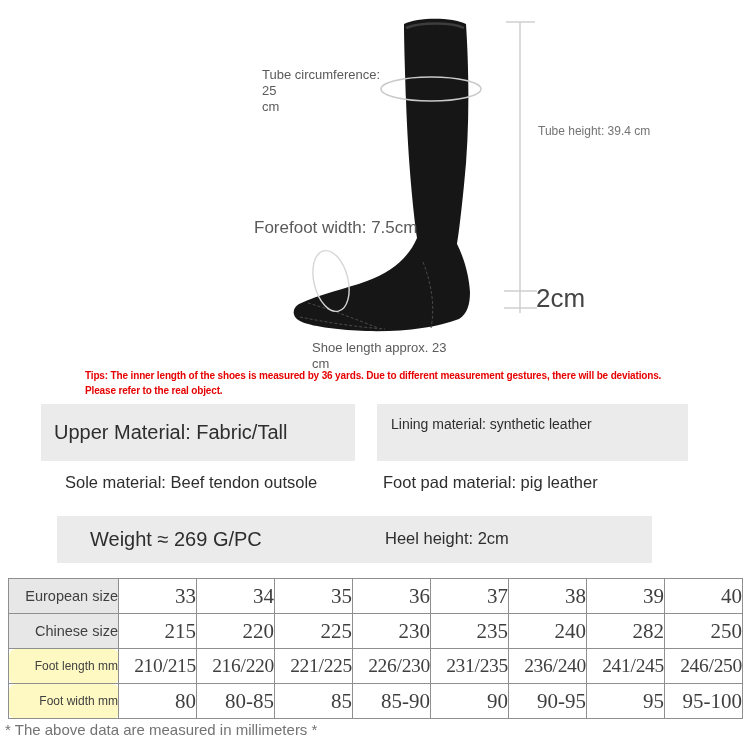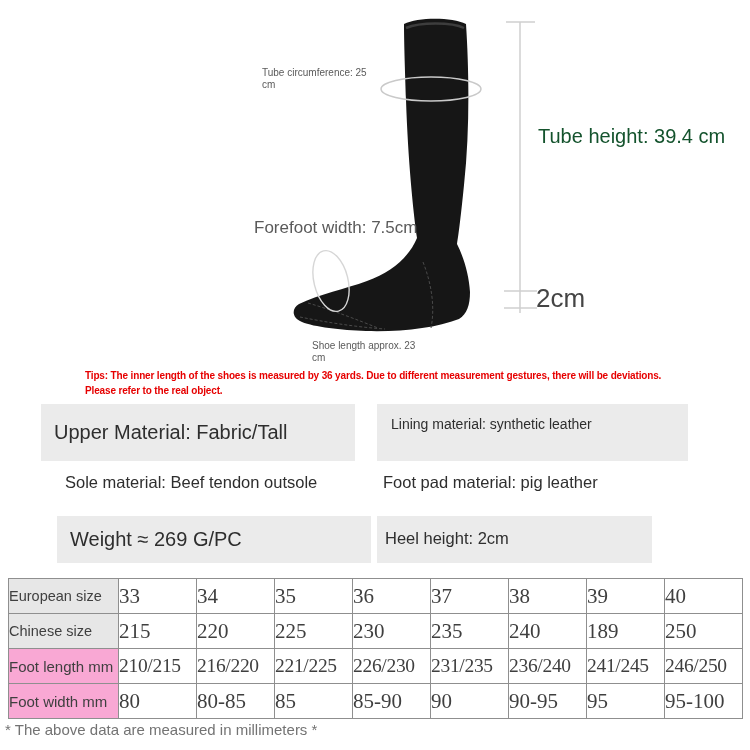--- a/index.html
+++ b/index.html
@@ -3,45 +3,45 @@
 <meta charset="utf-8">
 <style>
   html,body{margin:0;padding:0;background:#fff;}
   #page{
     position:relative;width:750px;height:750px;background:#ffffff;
     font-family:"Liberation Sans","DejaVu Sans",sans-serif;overflow:hidden;
   }
   .abs{position:absolute;}
   
   .meas{color:#5a5a5a;line-height:1.22;}
-  .meas-sm{font-size:10px;}
+  .meas-sm{font-size:13px;}
   .meas-md{font-size:17px;white-space:nowrap;}
-  .meas-lg{font-size:20px;white-space:nowrap;color:#14532d;}
+  .meas-lg{font-size:12px;white-space:nowrap;color:#737373;}
   .meas-2cm{font-size:26px;color:#454545;white-space:nowrap;}
   
   .tips{
     font-size:10px;letter-spacing:-0.15px;color:#e60000;line-height:15px;
     width:600px;font-weight:600;
   }
   
   .spec-box{background:#ebebeb;}
   .spec-text{color:#2e2e2e;}
   .spec-big{font-size:20px;}
   .spec-mid{font-size:16.5px;}
   .spec-small{font-size:14px;}
   
   table.size{
     border-collapse:collapse;table-layout:fixed;width:735px;
   }
   table.size td{
-    border:1px solid #8f8f8f;text-align:left;vertical-align:middle;
+    border:1px solid #8f8f8f;text-align:right;vertical-align:middle;
     color:#3f3f3f;height:34px;padding:0;overflow:hidden;
   }
   td.hdr{background:#e7e7e7;font-size:14.5px;}
-  td.hdr-sm{background:#f9a8d4;font-size:15px;}
+  td.hdr-sm{background:#fef9c3;font-size:12px;border-radius:7px;}
   td.num{font-family:"Liberation Serif","DejaVu Serif",serif;font-size:21px;}
   td.num-sm{font-family:"Liberation Serif","DejaVu Serif",serif;font-size:19.5px;letter-spacing:-0.3px;}
   .footnote{font-size:15px;color:#737373;}
 </style>
 </head>
 <body>
 
 <div id="page">
 
   <svg class="abs" style="left:0;top:0;" width="750" height="400" viewBox="0 0 750 400">
@@ -101,21 +101,21 @@
   <div class="abs spec-box" style="left:41px;top:404px;width:314px;height:57px;">
     <div class="spec-text spec-big" style="padding:17px 0 0 13px;">Upper Material: Fabric/Tall</div>
   </div>
   <div class="abs spec-box" style="left:377px;top:404px;width:311px;height:57px;">
     <div class="spec-text spec-small" style="padding:12px 0 0 14px;">Lining material: synthetic leather</div>
   </div>
 
   <div class="abs spec-text spec-mid" style="left:65px;top:473px;">Sole material: Beef tendon outsole</div>
   <div class="abs spec-text spec-mid" style="left:383px;top:473px;">Foot pad material: pig leather</div>
 
-  <div class="abs spec-box" style="left:57px;top:516px;width:314px;height:47px;">
+  <div class="abs spec-box" style="left:57px;top:516px;width:314px;height:47px;padding-left:20px;">
     <div class="spec-text spec-big" style="padding:12px 0 0 13px;">Weight ≈ 269 G/PC</div>
   </div>
   <div class="abs spec-box" style="left:377px;top:516px;width:275px;height:47px;">
     <div class="spec-text spec-mid" style="padding:13px 0 0 8px;">Heel height: 2cm</div>
   </div>
 
   <table class="size abs" style="left:8px;top:578px;">
     <colgroup>
       <col style="width:110px;">
       <col>
@@ -140,21 +140,21 @@
         <td class="num">40</td>
       </tr>
       <tr>
         <td class="hdr">Chinese size</td>
         <td class="num">215</td>
         <td class="num">220</td>
         <td class="num">225</td>
         <td class="num">230</td>
         <td class="num">235</td>
         <td class="num">240</td>
-        <td class="num">189</td>
+        <td class="num">282</td>
         <td class="num">250</td>
       </tr>
       <tr>
         <td class="hdr-sm">Foot length mm</td>
         <td class="num-sm">210/215</td>
         <td class="num-sm">216/220</td>
         <td class="num-sm">221/225</td>
         <td class="num-sm">226/230</td>
         <td class="num-sm">231/235</td>
         <td class="num-sm">236/240</td>

